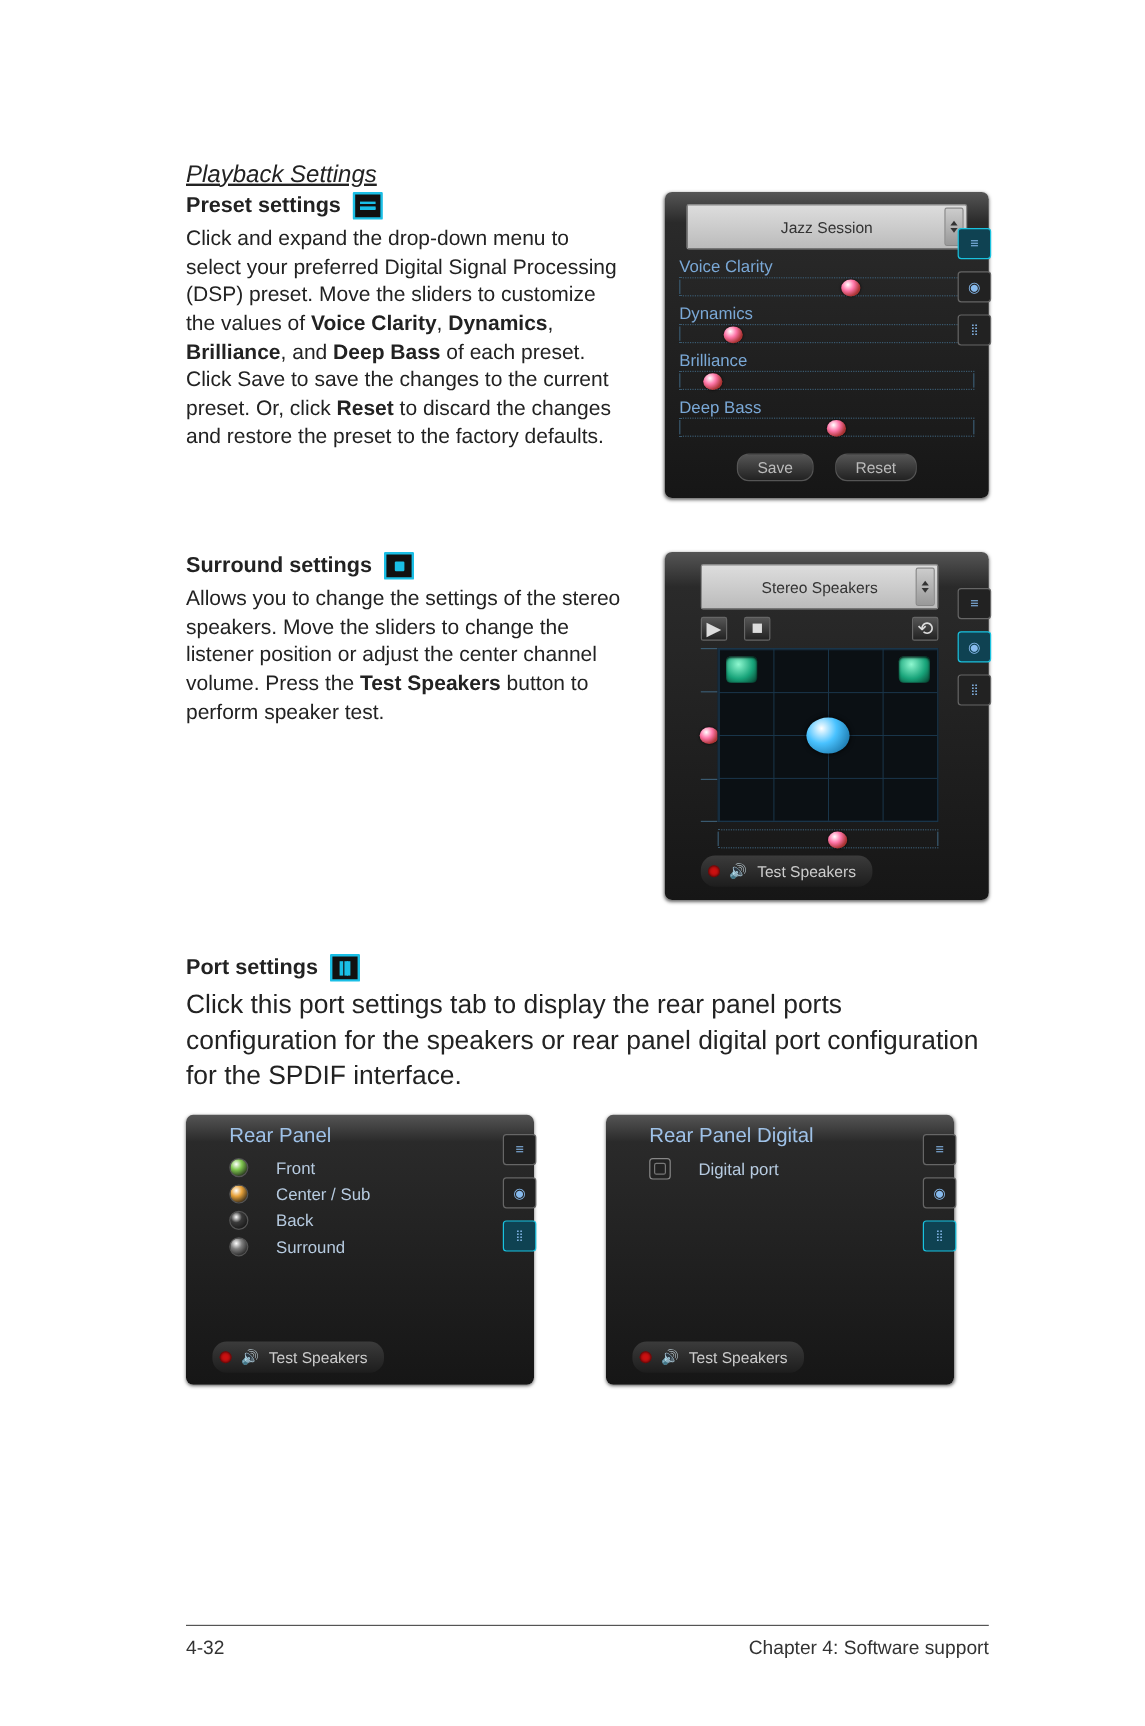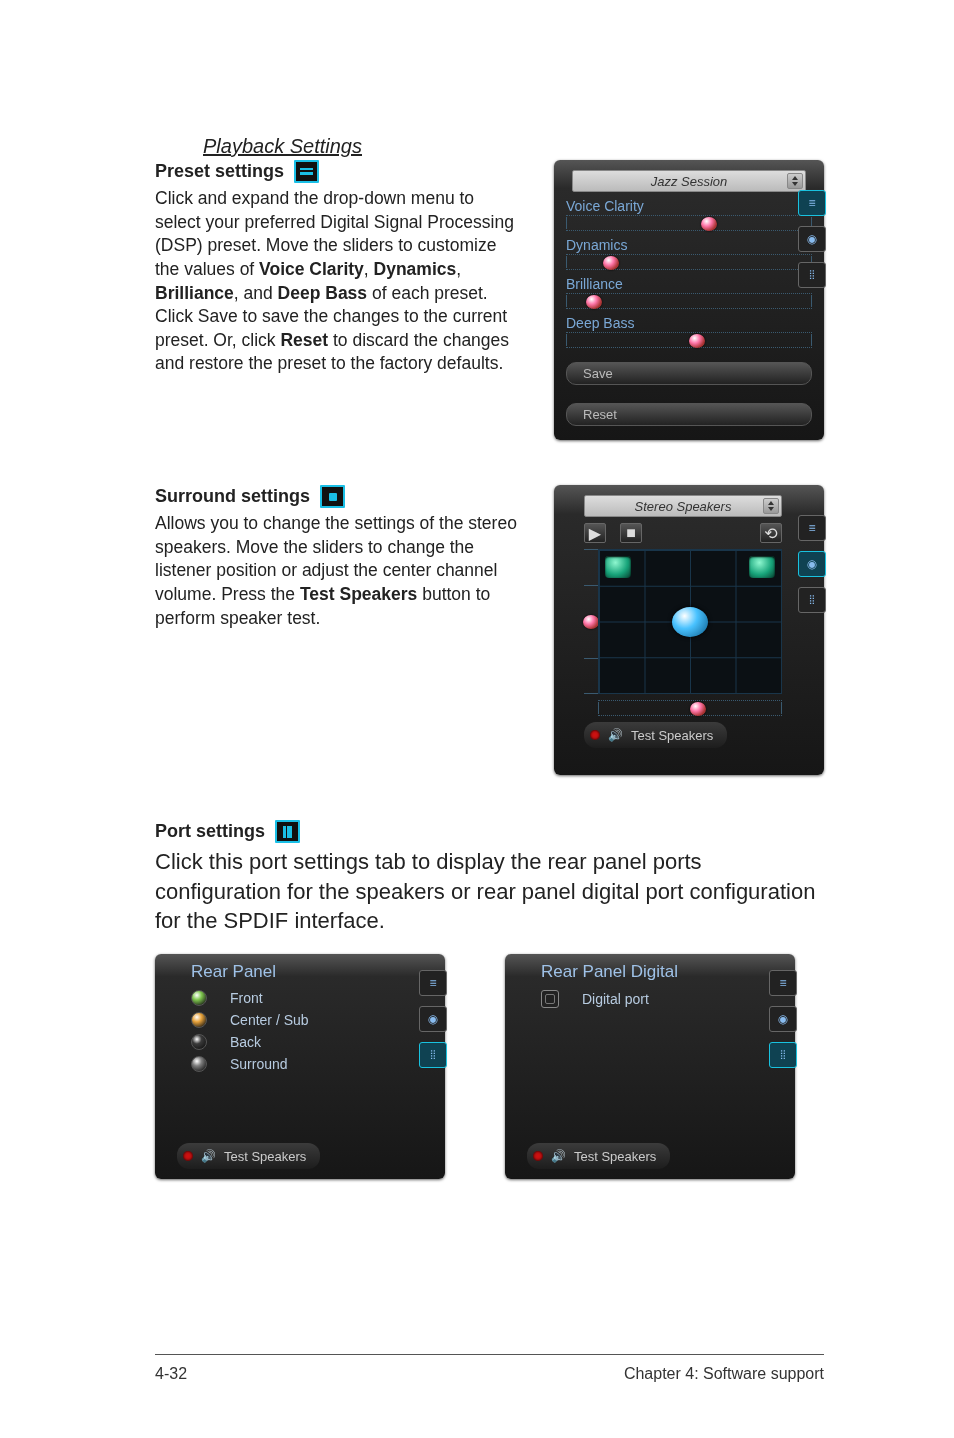--- a/index.html
+++ b/index.html
@@ -13,21 +13,20 @@
     padding: 135px 130px 0 155px;
     display: flex;
     flex-direction: column;
   }
   .content { flex: 1 1 auto; }
   .section-title {
     font-style: italic;
     text-decoration: underline;
     font-size: 20px;
     margin-bottom: 2px;
-    margin-left: 48px;
   }
   .intro {
     font-size: 20px;
     line-height: 1.35;
     margin-bottom: 22px;
   }
   .row {
     display: flex;
     align-items: flex-start;
     gap: 30px;
@@ -114,29 +113,28 @@
     border-radius: 3px;
     display:flex; align-items:center; justify-content:center;
     font-size: 12px;
     color:#8be;
   }
   .tab.on { background:#0f4252; border-color:#19c2df; }
   .dropdown {
     background: linear-gradient(#ddd,#bbb);
     color:#333;
     font-size: 13px;
-    height: 22px;
+    height: 38px;
     border-radius: 2px;
     display:flex;
     align-items:center;
     justify-content:center;
     border: 1px solid #888;
     position: relative;
     margin: 0 6px;
-    font-style: italic;
   }
   .dropdown .knob {
     position:absolute; right:2px; top:2px; bottom:2px; width:16px;
     background: linear-gradient(#ccc,#999);
     border:1px solid #888; border-radius:2px;
     display:flex; flex-direction:column; align-items:center; justify-content:center;
   }
   .dropdown .knob::before, .dropdown .knob::after {
     content:""; width:0; height:0;
     border-left:3px solid transparent; border-right:3px solid transparent;
@@ -161,21 +159,21 @@
   .track::before, .track::after {
     content:""; position:absolute; top:1px; bottom:1px; width:1px; background:#3a5a70;
   }
   .track::before { left:0; } .track::after { right:0; }
   .thumb {
     position:absolute; top:1px; width:16px; height:14px; border-radius:50%;
     background: radial-gradient(circle at 35% 30%, #fff, #f7a 35%, #a33 70%);
     box-shadow: 0 0 2px #000;
   }
   .t55 { left: 55%; } .t15 { left: 15%; } .t8 { left: 8%; } .t50 { left:50%; }
-  .btn-row { display:flex; gap:18px; justify-content:center; margin-top:14px;flex-direction:column; }
+  .btn-row { display:flex; gap:18px; justify-content:center; margin-top:14px; }
   .pillbtn {
     background: linear-gradient(#555,#222);
     color:#bbb; font-size:13px; padding:3px 16px;
     border-radius: 10px; border:1px solid #555;
   }
 
   
   .surround-panel {
     width: 270px;
     height: 290px;

